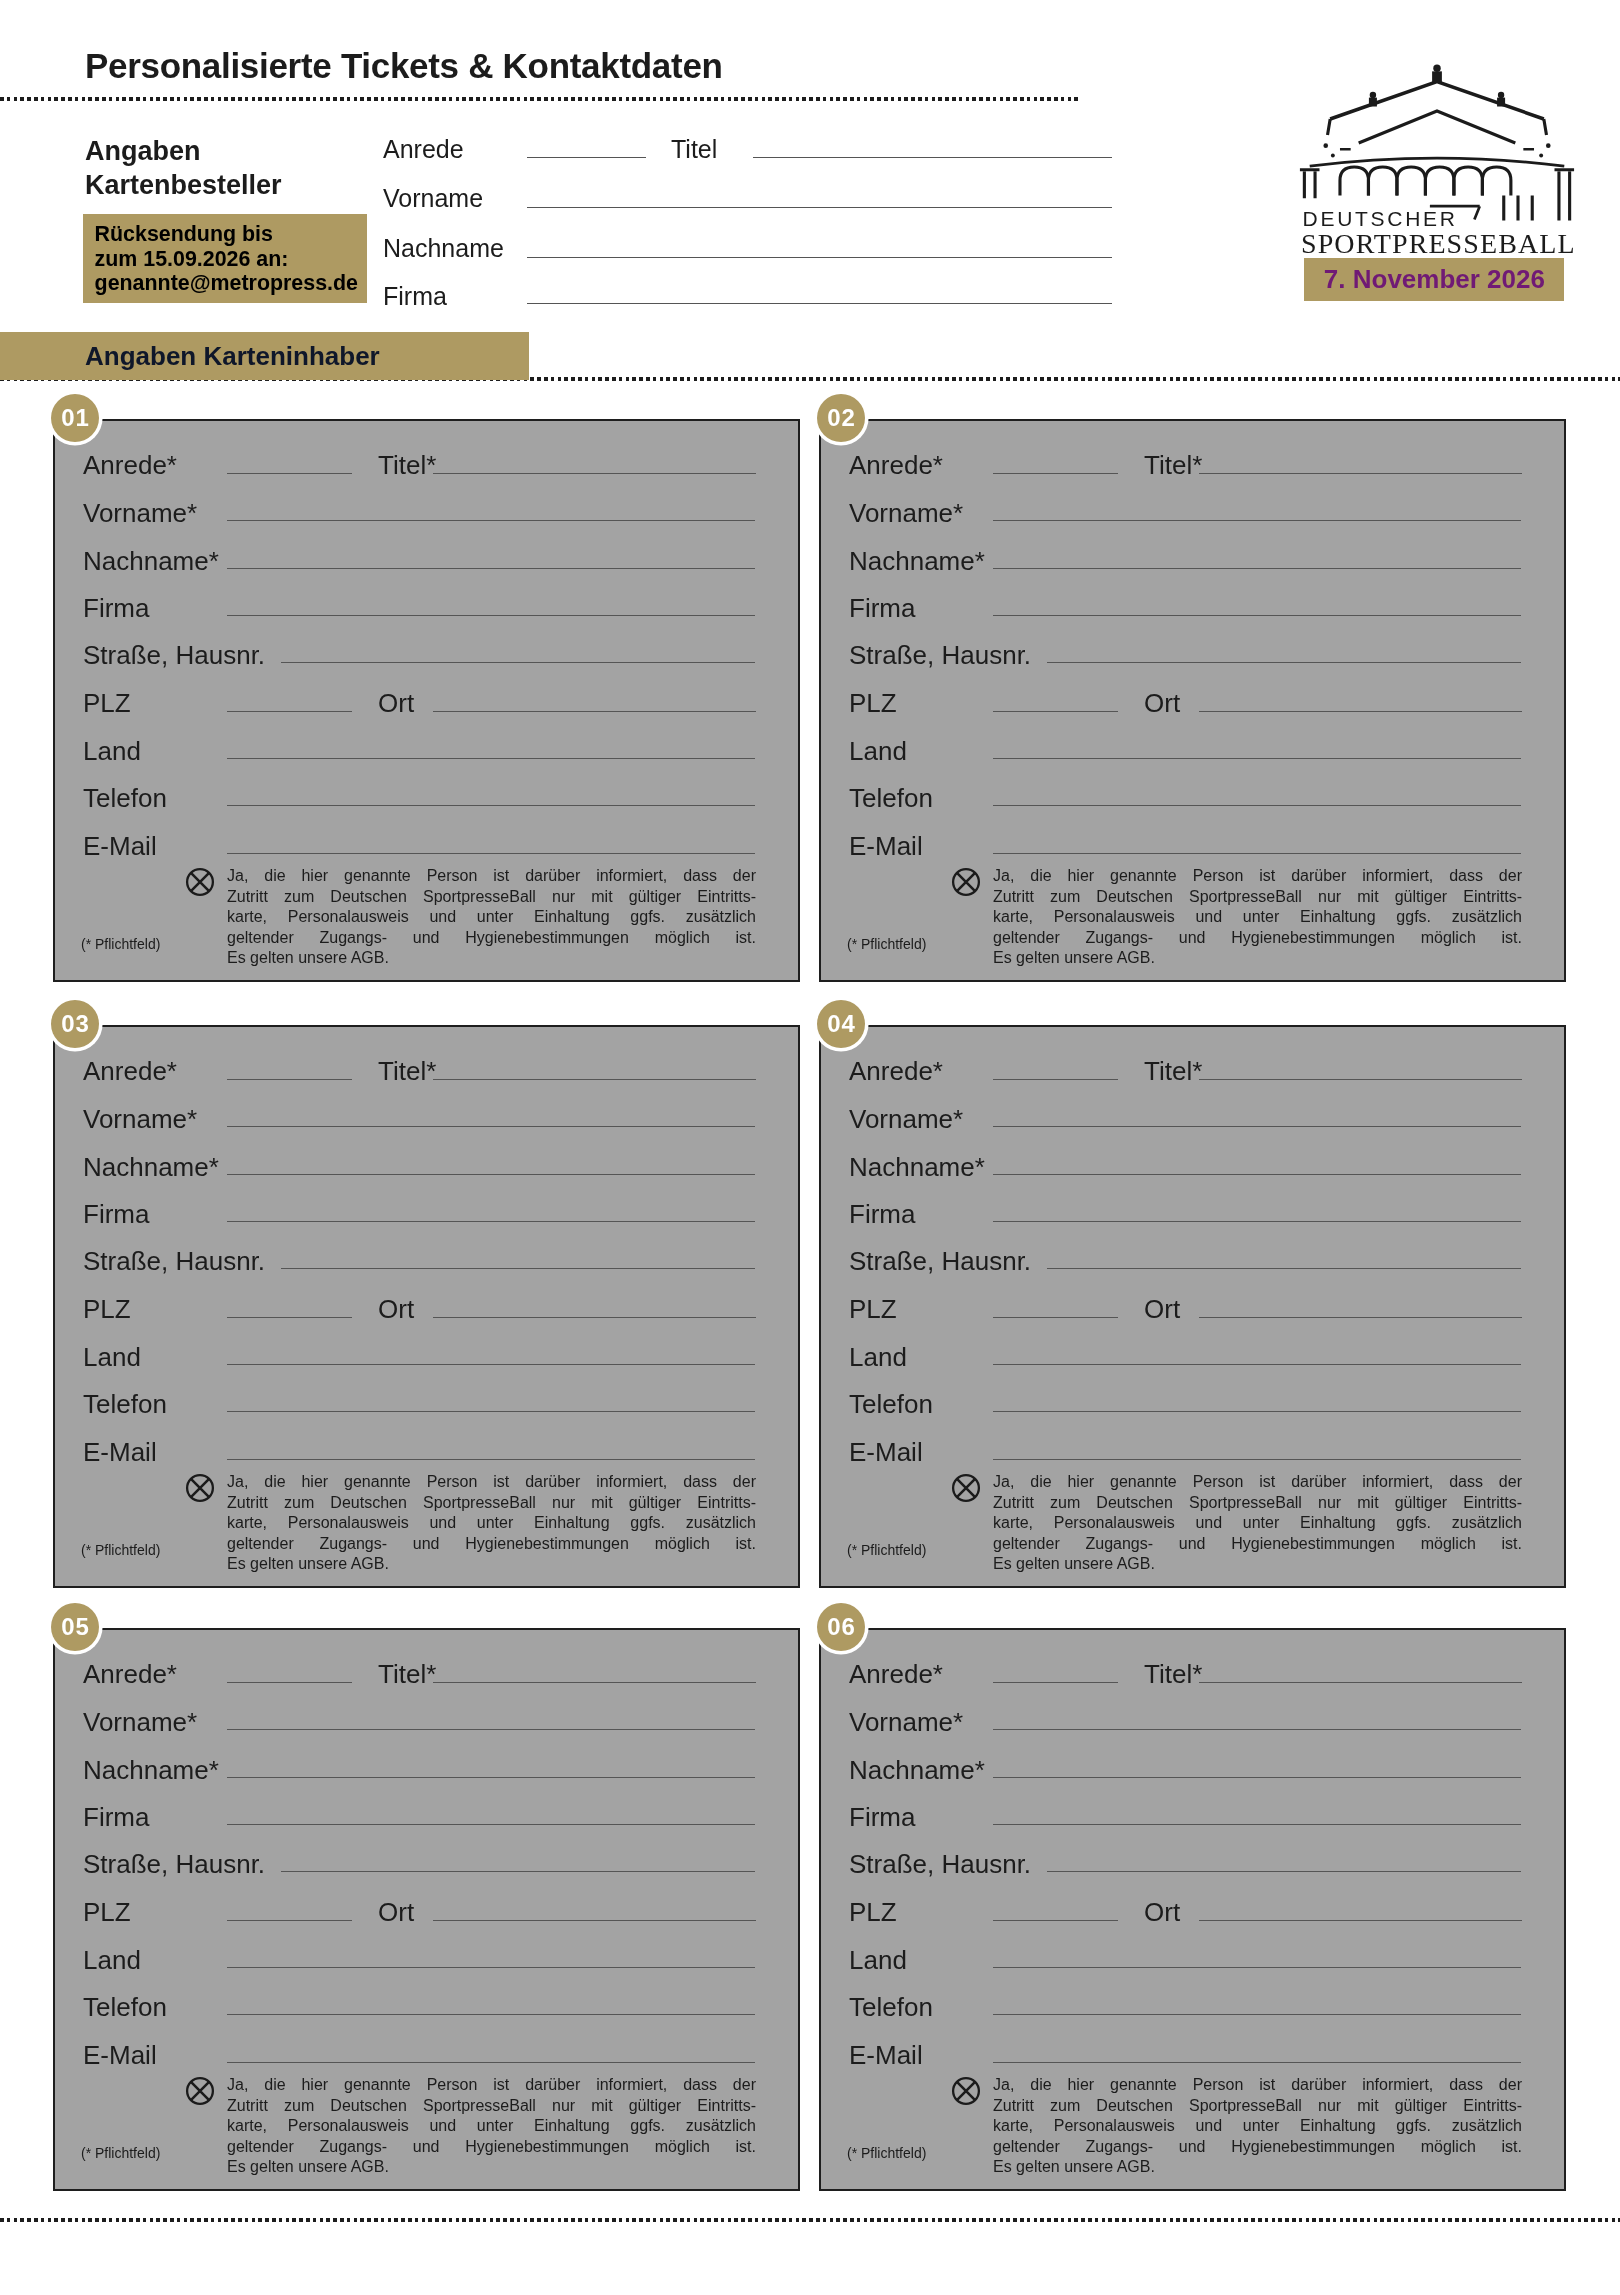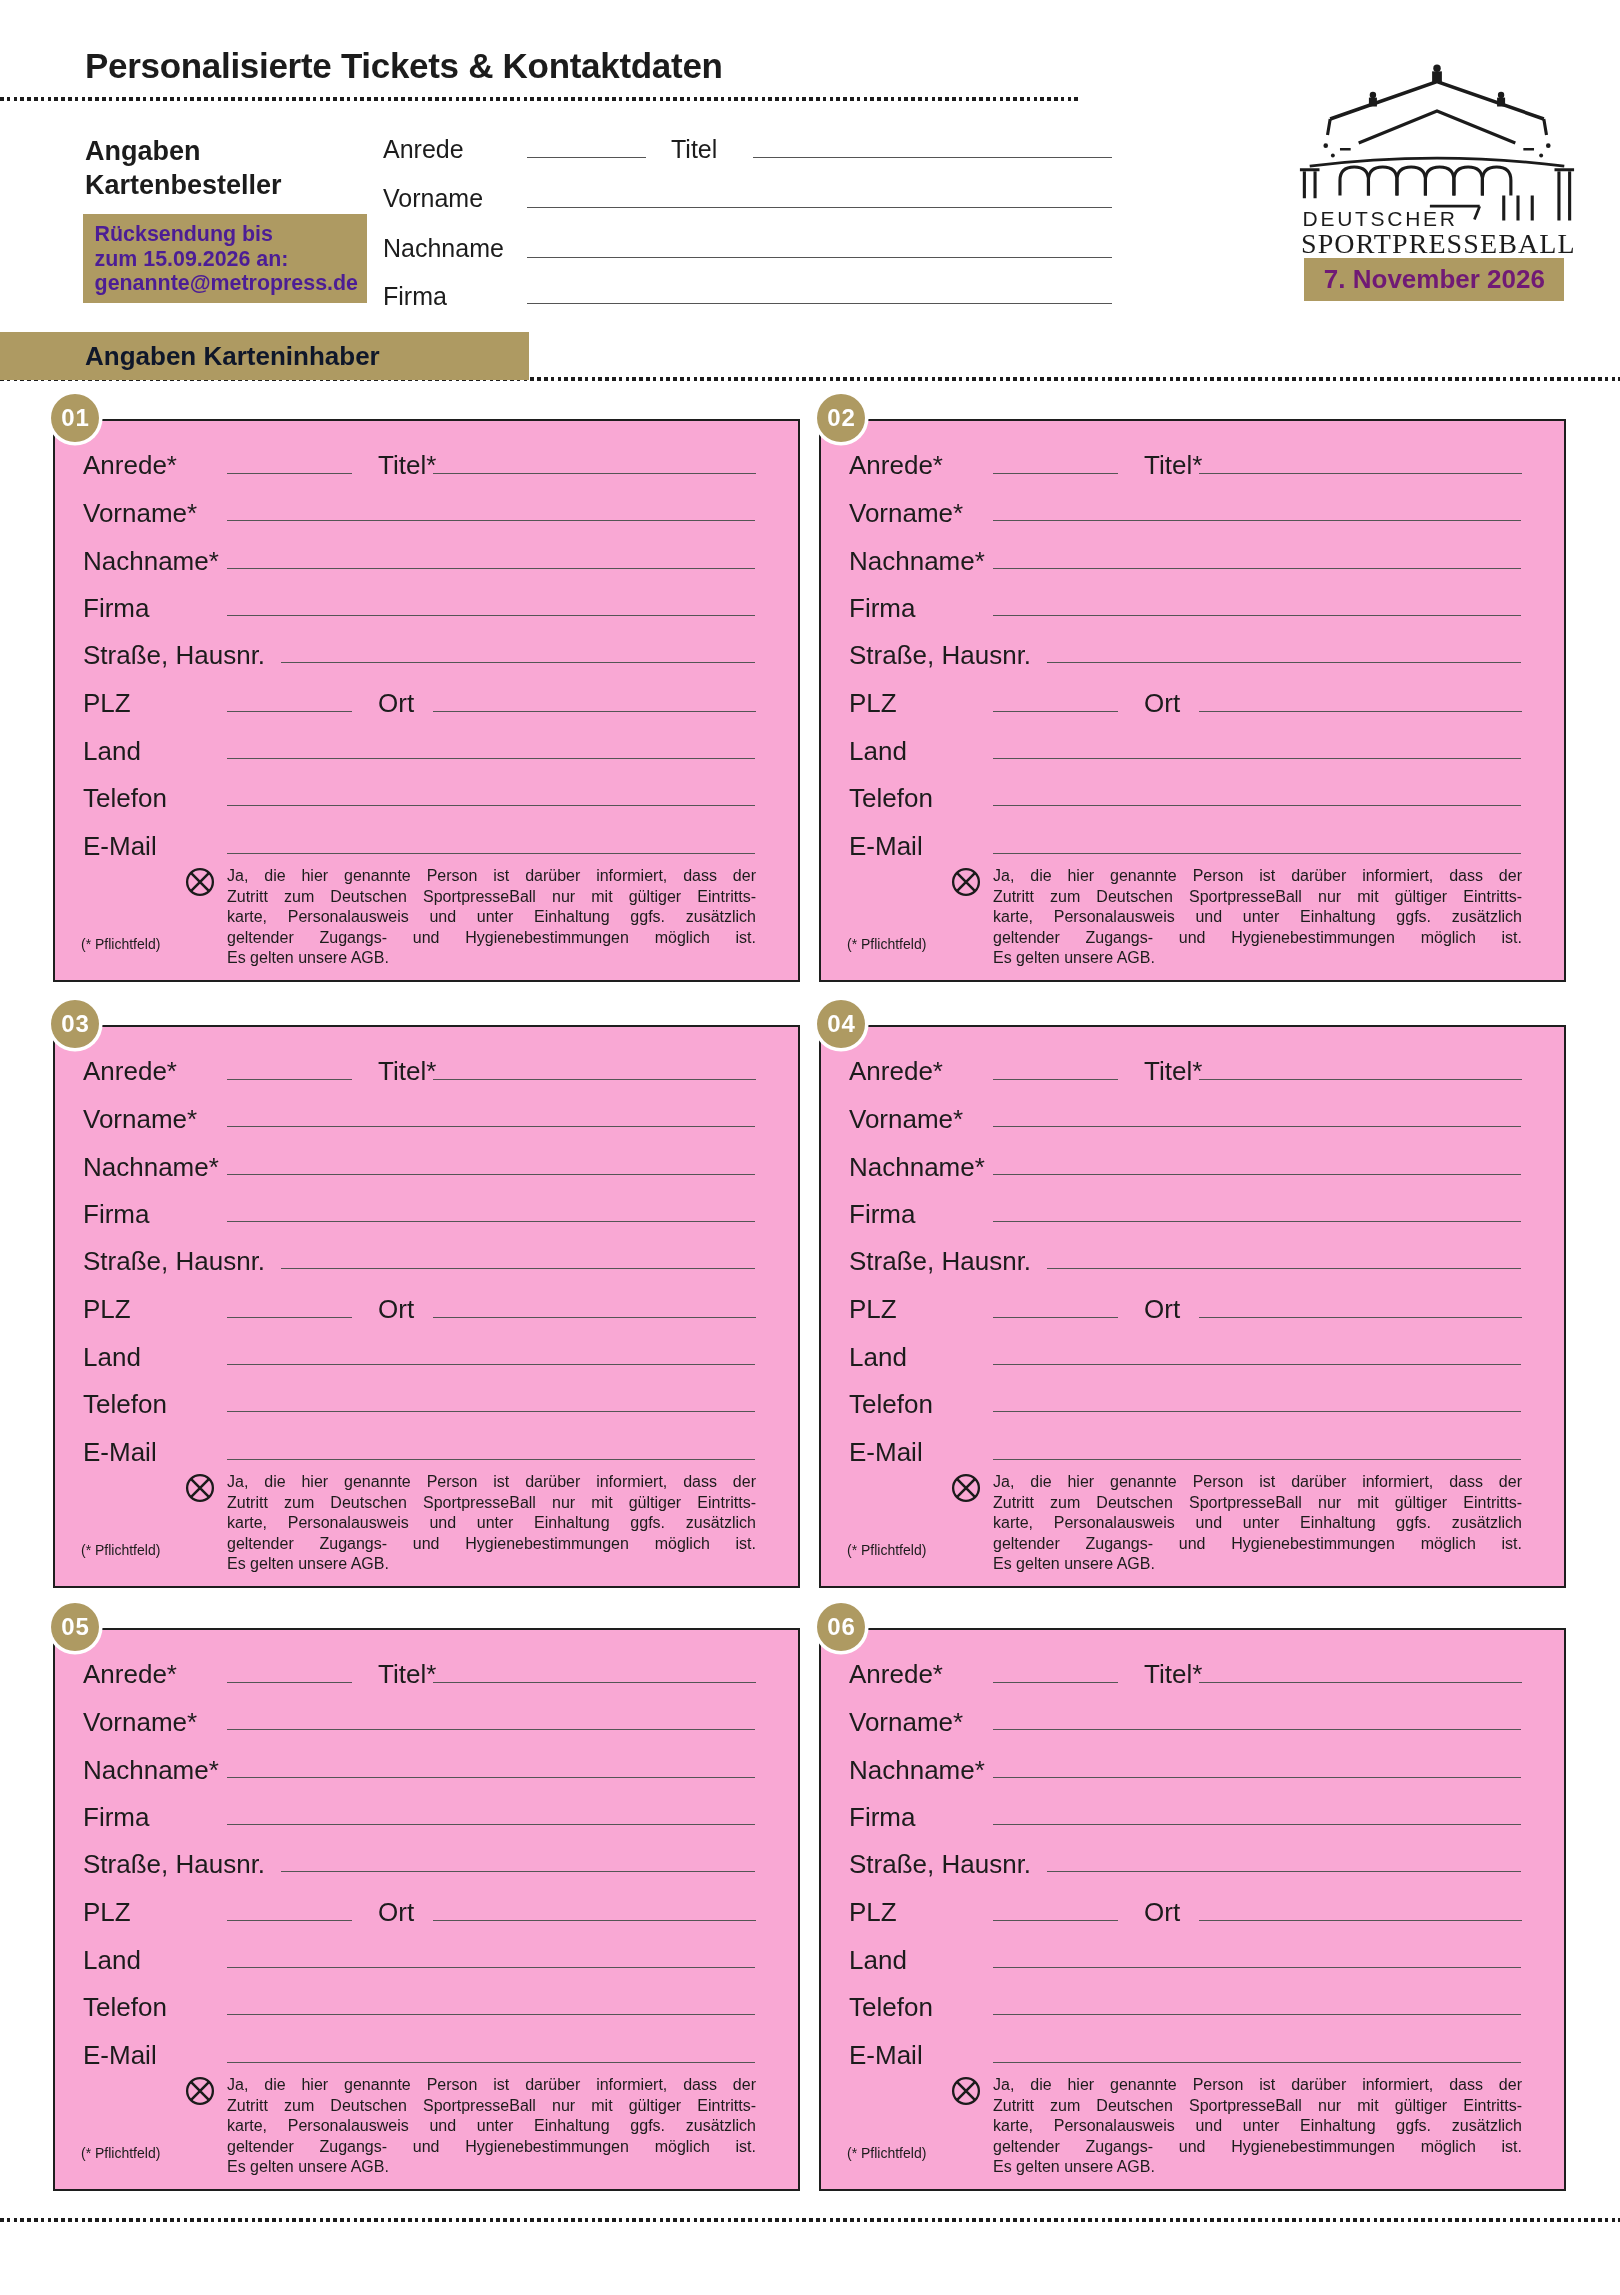--- a/index.html
+++ b/index.html
@@ -6,39 +6,39 @@
   #page{
     position:relative;width:1620px;height:2295px;background:#fff;overflow:hidden;
     font-family:"Liberation Sans","DejaVu Sans",sans-serif;color:#1c1c1c;
   }
   .abs{position:absolute;}
   .dotted{position:absolute;height:3.6px;background:repeating-linear-gradient(90deg,#1d1d1d 0 3.6px,transparent 3.6px 6.8px);}
   
   #page-title{left:85px;top:46px;font-size:35px;font-weight:700;letter-spacing:-0.3px;}
   #title-rule{left:0;top:97px;width:1078px;}
   #orderer-label{left:85px;top:134px;font-size:27px;font-weight:700;line-height:34px;}
-  #return-badge{left:83px;top:214px;width:284px;height:89px;background:var(--gold);color:#4c1d95;
+  #return-badge{left:83px;top:214px;width:284px;height:89px;background:var(--gold);color:#000000;
     font-size:21.4px;font-weight:700;line-height:24.5px;padding:8px 0 0 11.6px;box-sizing:border-box;}
   .fld-label{position:absolute;font-size:25px;}
   .fld-line{position:absolute;height:0;border-bottom:1.8px solid #555;}
   
   #logo{left:1283px;top:25px;width:314px;height:260px;}
   #logo svg{position:absolute;left:7.1px;top:37px;}
   #logo-line1{position:absolute;left:19.6px;top:182px;font-family:Liberation Sans, sans-serif;
     font-size:21px;letter-spacing:2.7px;}
   #logo-line2{position:absolute;left:18px;top:203px;font-family:"Liberation Serif","DejaVu Serif",serif;
     font-size:28px;letter-spacing:1.1px;}
   #logo-date{position:absolute;left:21.4px;top:233px;width:260px;height:43px;background:var(--gold);
     color:#701a75;font-size:26px;font-weight:700;line-height:43px;text-align:center;}
   
   #holder-rule{left:0;top:377px;width:1620px;}
   #holder-band{left:0;top:332px;width:529px;height:48px;background:var(--gold);color:#0f172a;
     font-size:26px;font-weight:700;line-height:48px;padding-left:85px;box-sizing:border-box;}
   
-  .block{position:absolute;width:747px;height:563px;border:2.7px solid #1e1e1e;background:#f9a8d4;box-sizing:border-box;}
+  .block{position:absolute;width:747px;height:563px;border:2.7px solid #1e1e1e;background:#a3a3a3;box-sizing:border-box;}
   .num-badge{position:absolute;left:-3.6px;top:-27px;width:48px;height:48px;border-radius:50%;
     background:var(--gold);box-shadow:0 0 0 3.6px #fff;color:#fff;font-size:24px;font-weight:700;
     display:flex;align-items:center;justify-content:center;letter-spacing:0.9px;}
   .blk-label{position:absolute;font-size:26px;}
   .blk-line{position:absolute;height:0;border-bottom:1.8px solid #555;}
   .lb-anrede{left:28px;top:29px}   .ln-anrede{left:172px;top:52px;width:125px}
   .lb-titel{left:323px;top:29px}   .ln-titel{left:378px;top:52px;width:323px}
   .lb-vorname{left:28px;top:77px}  .ln-vorname{left:172px;top:99px;width:528px}
   .lb-nachname{left:28px;top:125px}.ln-nachname{left:172px;top:147px;width:528px}
   .lb-firma{left:28px;top:172px}   .ln-firma{left:172px;top:194px;width:528px}

